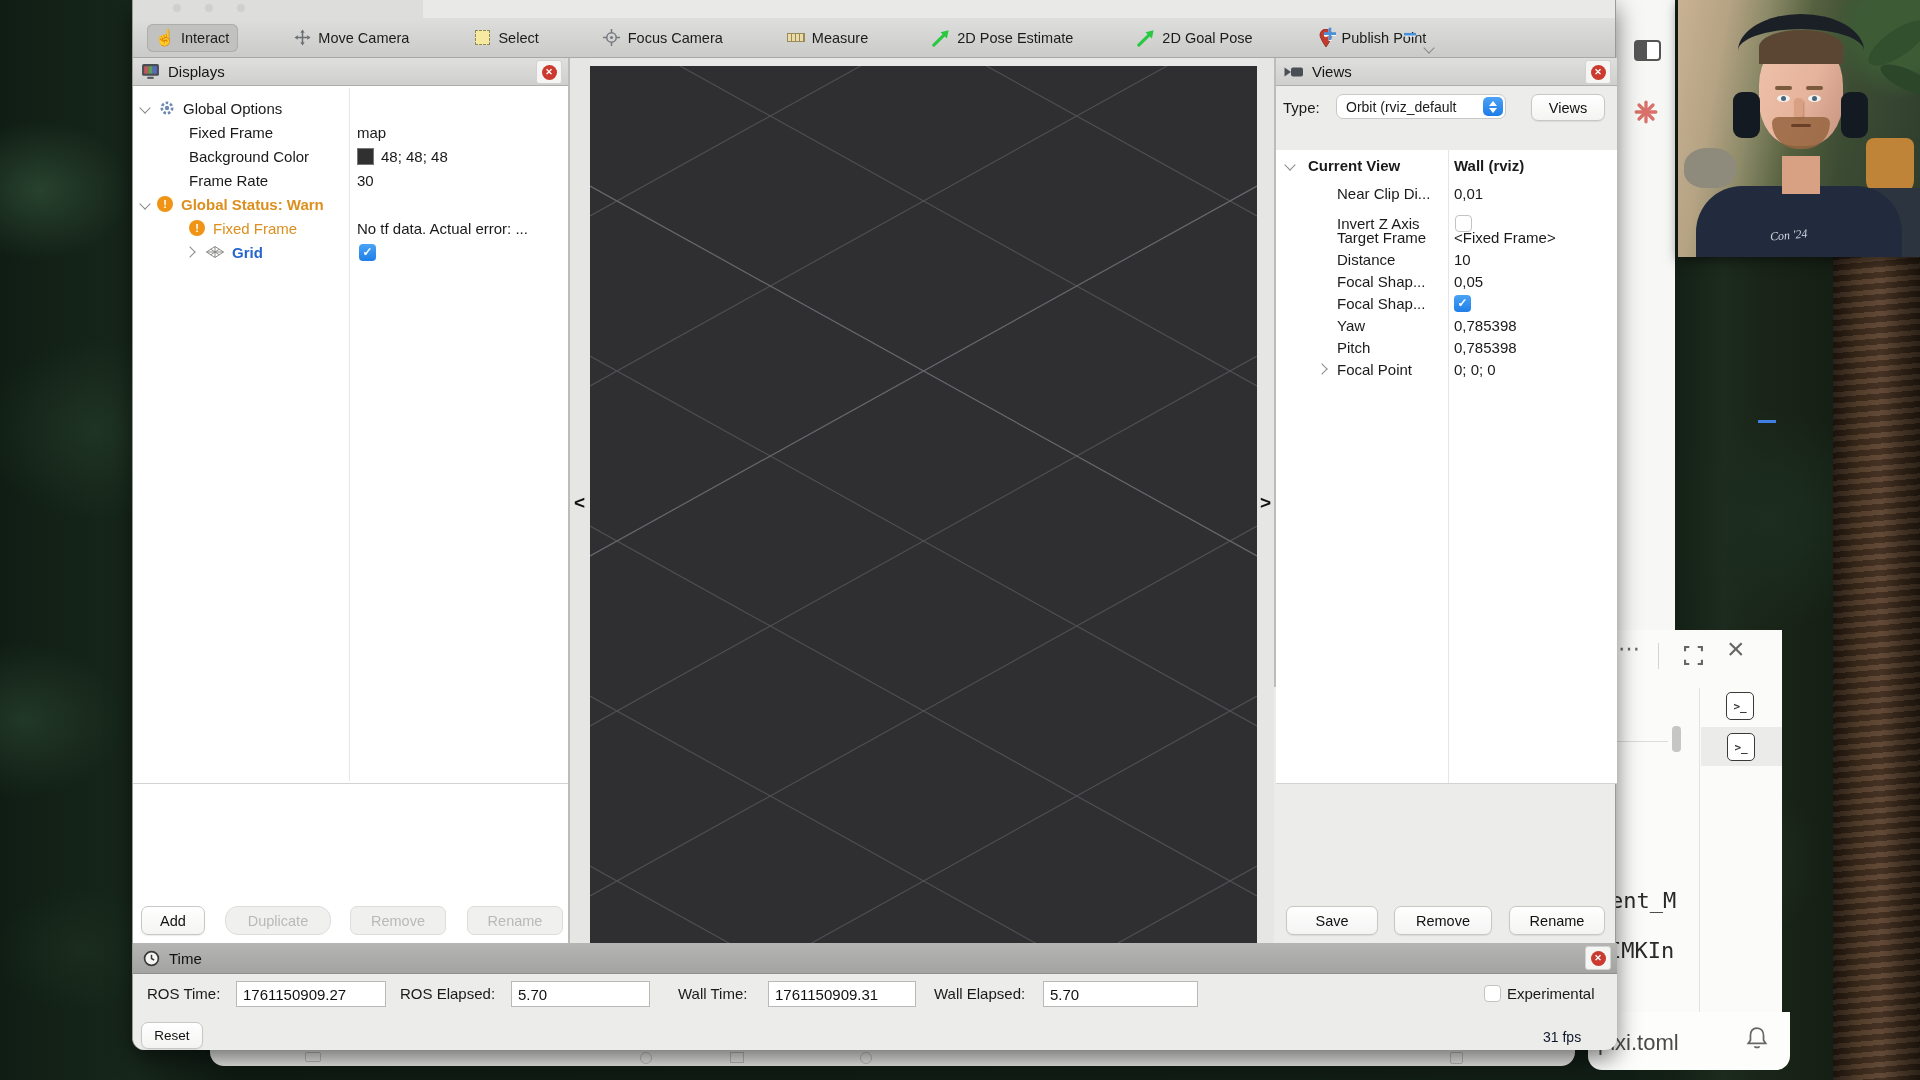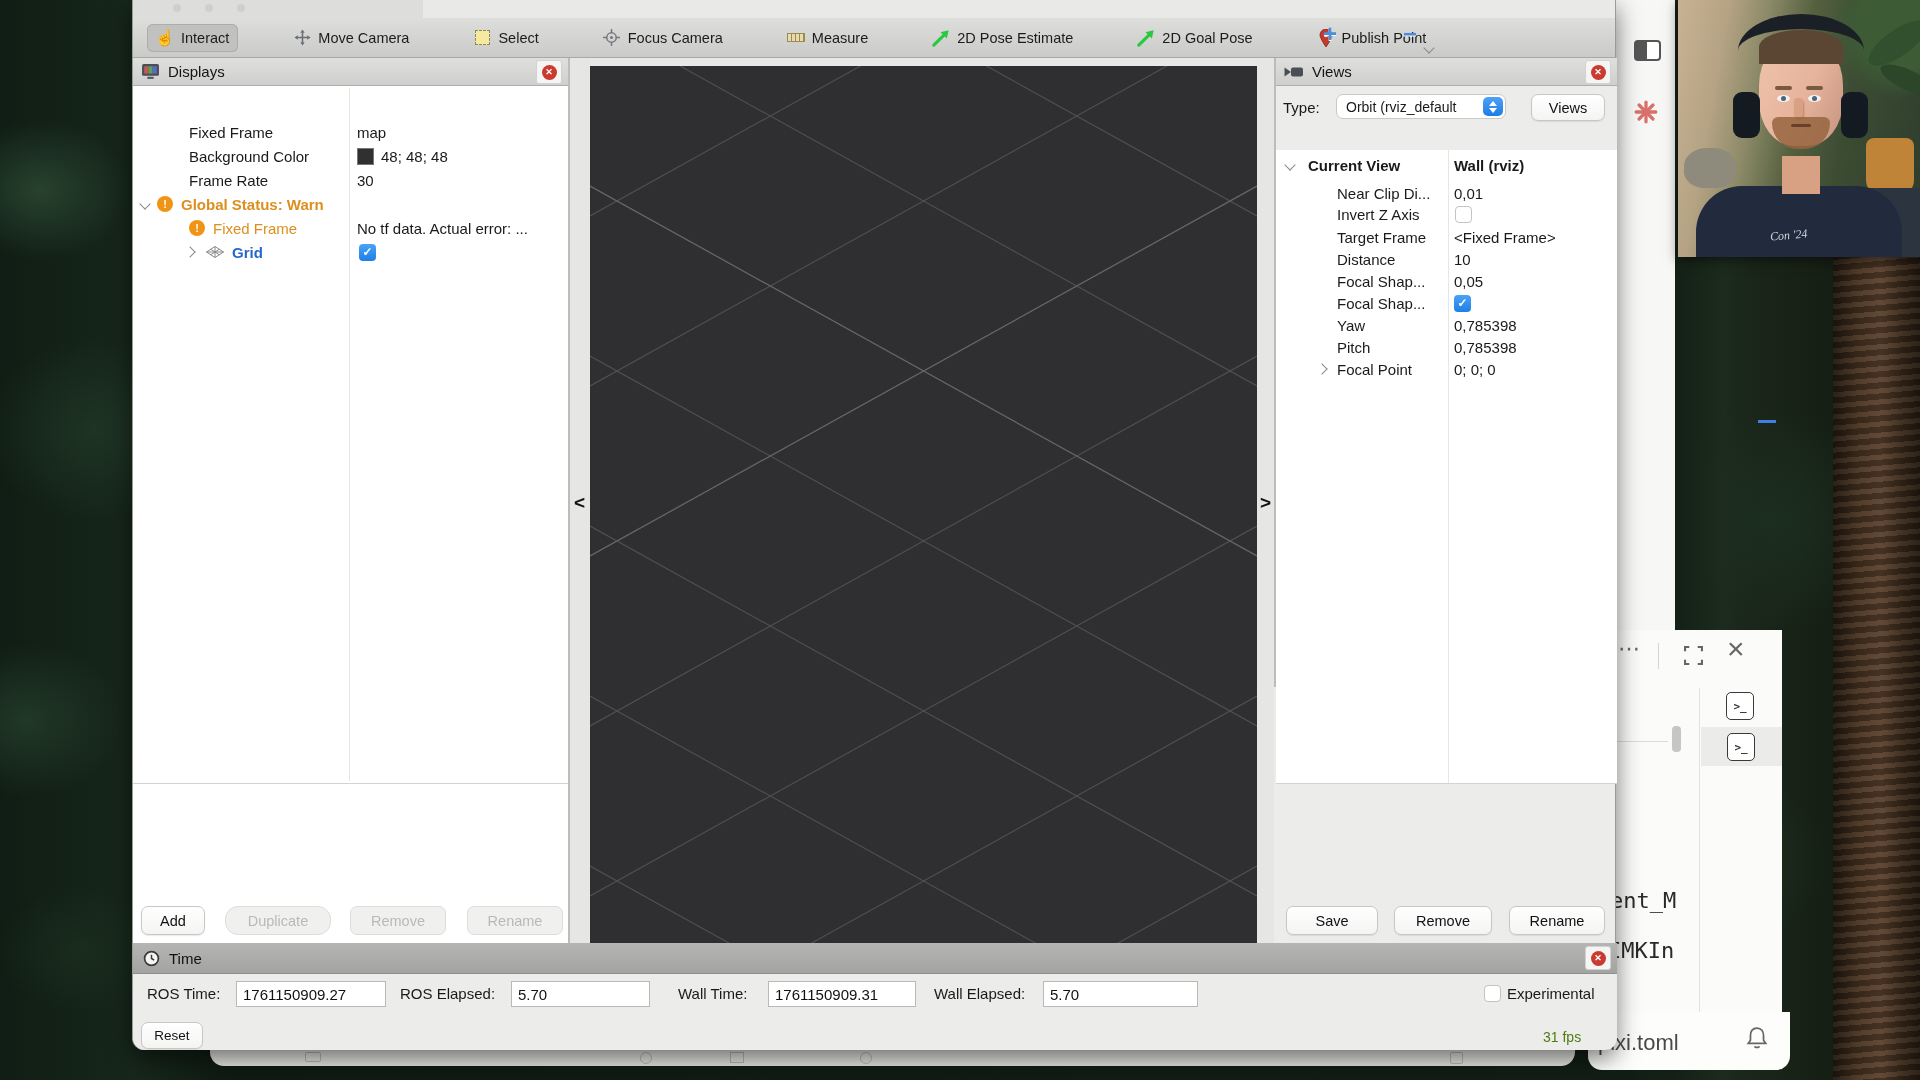--- a/index.html
+++ b/index.html
@@ -250,20 +250,30 @@
               <rect x="6" y="13" width="6" height="2" fill="#55595f"></rect>
             </svg>
         </span>
         <span>Displays</span>
         <div class="close-sq">
             <span class="close-dot">✕</span>
           </div>
       </div>
       <div class="vdiv" style="left:216px;top:30px;height:693px;"></div>
 
+      <div class="trow" style="left:0;top:38px;width:100%;">
+        <span class="chev down" style="margin-left:8px;"></span>
+        <span style="margin-left:10px;display:inline-flex;">
+          <svg width="16" height="16" viewBox="0 0 16 16">
+              <circle cx="8" cy="8" r="5.2" fill="none" stroke="#6d88b5" stroke-width="2.6" stroke-dasharray="2.6 1.9"></circle>
+              <circle cx="8" cy="8" r="2.2" fill="#6d88b5"></circle>
+            </svg>
+        </span>
+        <span style="margin-left:8px;">Global Options</span>
+      </div>
       <div class="trow" style="left:0;top:62px;width:100%;">
         <span style="margin-left:56px;">Fixed Frame</span>
         <span style="position:absolute;left:224px;">map</span>
       </div>
       <div class="trow" style="left:0;top:86px;width:100%;">
         <span style="margin-left:56px;">Background Color</span>
         <span class="swatch" style="position:absolute;left:224px;"></span>
         <span style="position:absolute;left:248px;">48; 48; 48</span>
       </div>
       <div class="trow" style="left:0;top:110px;width:100%;">
@@ -361,21 +371,21 @@
         <div class="vdiv" style="left:172px;top:0;height:633px;"></div>
         <div class="vprow" style="top:4px;font-weight:bold;">
           <span class="chev down" style="margin-left:10px;"></span>
           <span style="margin-left:14px;">Current View</span>
           <span class="vpval">Wall (rviz)</span>
         </div>
         <div class="vprow" style="top:32px;">
           <span class="vplabel">Near Clip Di...</span>
           <span class="vpval">0,01</span>
         </div>
-        <div class="vprow" style="top:53px;">
+        <div class="vprow" style="top:62px;">
           <span class="vplabel">Invert Z Axis</span>
           <span class="cb un" style="position:absolute;left:179px;"></span>
         </div>
         <div class="vprow" style="top:76px;">
           <span class="vplabel">Target Frame</span>
           <span class="vpval">&lt;Fixed Frame&gt;</span>
         </div>
         <div class="vprow" style="top:98px;">
           <span class="vplabel">Distance</span>
           <span class="vpval">10</span>
@@ -426,21 +436,21 @@
       <input class="tinput abs" style="left: 103px; width: 150px;" readonly="" value="1761150909.27">
       <span class="tlabel" style="left:267px;">ROS Elapsed:</span>
       <input class="tinput abs" style="left: 378px; width: 139px;" readonly="" value="5.70">
       <span class="tlabel" style="left:545px;">Wall Time:</span>
       <input class="tinput abs" style="left: 635px; width: 148px;" readonly="" value="1761150909.31">
       <span class="tlabel" style="left:801px;">Wall Elapsed:</span>
       <input class="tinput abs" style="left: 910px; width: 155px;" readonly="" value="5.70">
       <span class="cb un abs" style="left:1351px;top:42px;"></span>
       <span class="tlabel" style="left:1374px;">Experimental</span>
       <div class="btn" style="left:8px;top:79px;width:60px;height:25px;font-size:13.5px;">Reset</div>
-      <span class="abs" style="left:1410px;top:86px;font-size:14px;color:#4d7c0f;">31 fps</span>
+      <span class="abs" style="left:1410px;top:86px;font-size:14px;color:#0f172a;">31 fps</span>
     </div>
   </div>
 
   <div id="webcam" class="abs">
     <div class="abs" style="left:0;top:0;width:242px;height:257px;background:linear-gradient(100deg,#c9b294 0%,#b5a384 18%,#8c8a68 32%,#55603f 48%,#3c4c33 66%,#2e3c2c 100%);"></div>
     <div class="abs" style="left:150px;top:-20px;width:120px;height:120px;border-radius:50%;background:radial-gradient(circle at 60% 40%,#3d5c36 0 40%,transparent 70%);"></div>
     <div class="abs" style="left:185px;top:30px;width:70px;height:26px;border-radius:50%;transform:rotate(-35deg);background:#33502e;"></div>
     <div class="abs" style="left:200px;top:70px;width:60px;height:20px;border-radius:50%;transform:rotate(25deg);background:#2c462a;"></div>
     <div class="abs" style="left:6px;top:148px;width:52px;height:40px;border-radius:45% 45% 40% 40%;background:#8e8a7c;"></div>
     <div class="abs" style="left:188px;top:138px;width:48px;height:58px;border-radius:8px 8px 16px 16px;background:#c08438;"></div>

